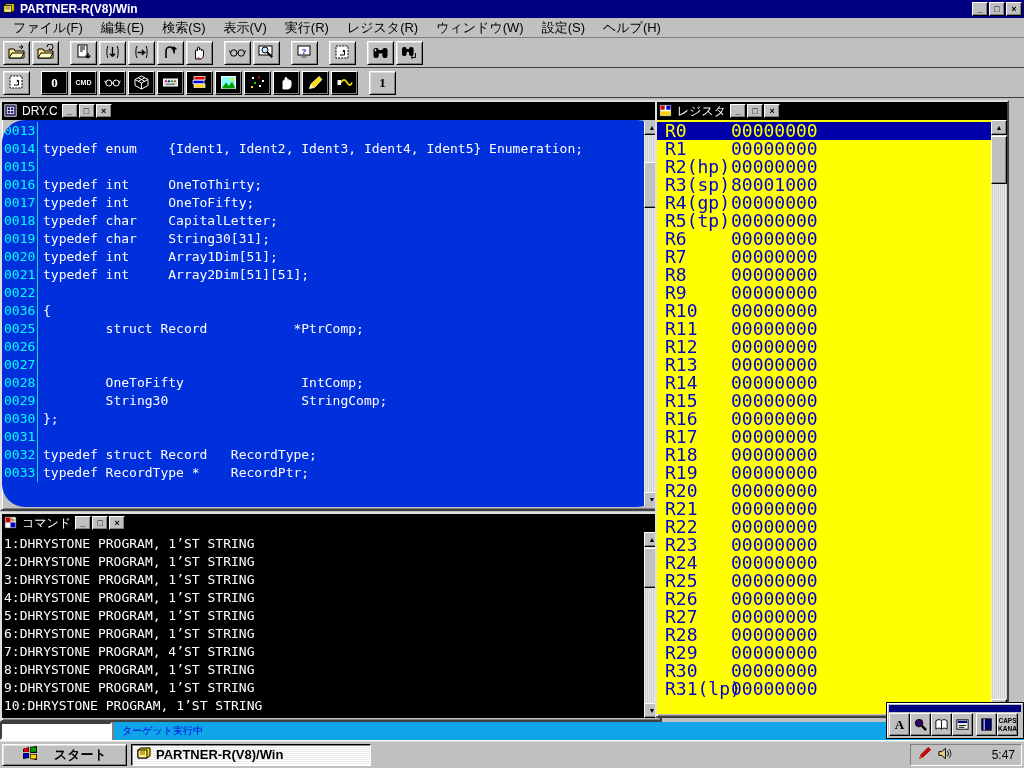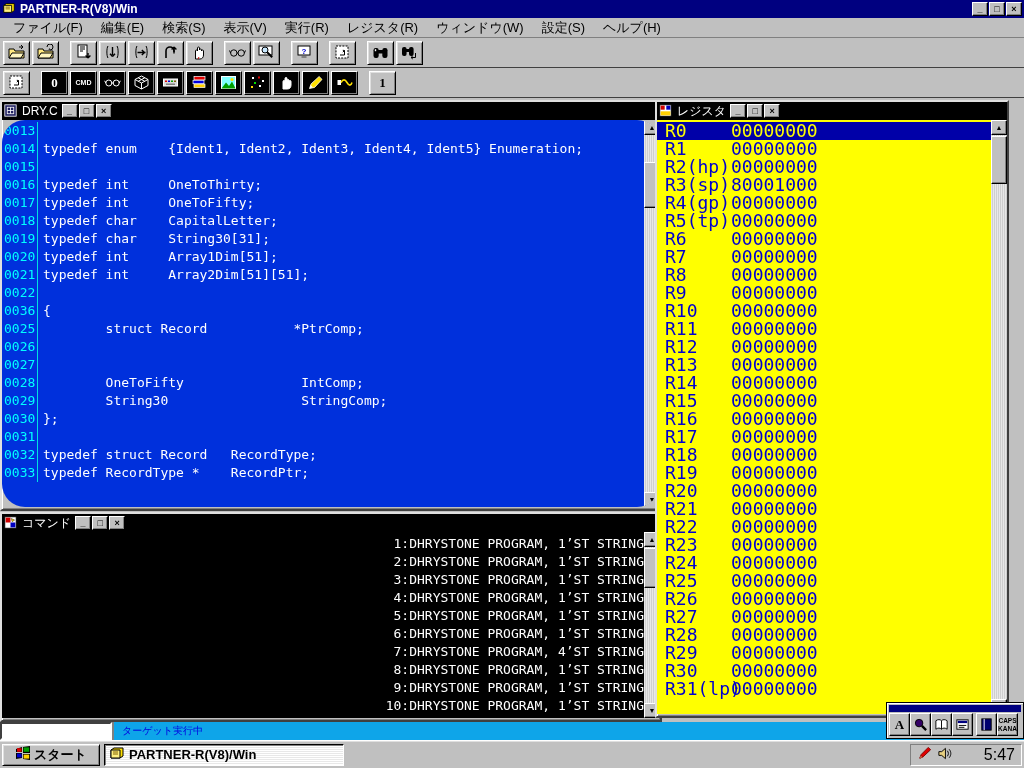--- a/index.html
+++ b/index.html
@@ -50,21 +50,21 @@
   .wtitle .ticon { width:14px; height:14px; display:flex; }
   #src-win  { left:0;   top:100px; width:662px; height:411px; }
   #cmd-win  { left:0;   top:512px; width:662px; height:210px; }
   #reg-win  { left:655px; top:100px; width:354px; height:618px; }
 
   #src-body { position:relative; height:387px; background:#0030DC; overflow:hidden; padding:2px 16px 0 2px;border-radius:23px;}
   .srcline { display:flex; height:18px; font-family:"DejaVu Sans Mono",monospace; font-size:13px; line-height:18px;}
   .lnum { width:34px; color:#00FFFF; border-right:1px solid #00E0E0; flex:none;}
   .codetext { color:#FFF; white-space:pre; padding-left:5px;}
 
-  #cmd-body { position:relative; height:186px; background:#000; overflow:hidden; padding:3px 16px 0 2px;text-align:right;}
+  #cmd-body { position:relative; height:186px; background:#000; overflow:hidden; padding:3px 16px 0 2px;}
   .cmdline { height:18px; color:#FFF; font-family:"DejaVu Sans Mono",monospace; font-size:13px; line-height:18px; white-space:pre;}
 
   #reg-body { position:relative; height:594px; background:#FFFF00; overflow:hidden; padding:2px 16px 0 0;}
   .regrow { display:flex; height:18px; font-family:"DejaVu Sans Mono",monospace; font-size:18px; line-height:18px; color:#0000D0;}
   .regname { width:74px; padding-left:8px; flex:none;}
   .regrow.selected { background:#0000A8; color:#FFFF00; }
 
   
   .sb { position:absolute; top:0; right:0; bottom:0; width:16px; background:#D9D9D9;
         background-image: repeating-linear-gradient(90deg,#E8E8E8 0 1px,#CFCFCF 1px 2px);}
@@ -78,28 +78,28 @@
   
   #statusbar { position:absolute; top:722px; left:0; width:1024px; height:18px; background:#C0C0C0; display:flex;}
   #status-input { width:112px; height:18px; border:2px solid; border-color:#404040 #FFF #FFF #404040;
                   background:#FFF; font-size:12px; padding:0 2px; outline:none;}
   #status-msg { flex:1; background:#0ea5e9; color:#0000E0; font-size:10px; line-height:18px; padding-left:8px;
                 font-weight:normal; border-left:2px solid #808080;}
 
   
   #taskbar { position:absolute; top:740px; left:0; width:1024px; height:28px; background:#C0C0C0;
              border-top:1px solid #FFF; box-shadow: inset 0 1px 0 #DFDFDF; display:flex; align-items:center;}
-  #start-btn { margin-left:2px; height:22px; padding:0 12px; display:flex; align-items:center; gap:3px; font-weight:bold;}
+  #start-btn { margin-left:2px; height:22px; padding:0 19px; display:flex; align-items:center; gap:16px; font-weight:bold;}
   #task-btn { margin-left:4px; width:240px; height:22px; display:flex; align-items:center; gap:4px; padding:0 4px;
               font-weight:bold; background:#EFEFEF; border:1px solid; border-color:#000 #FFF #FFF #000;
               box-shadow: inset 1px 1px 0 #808080;
               background-image: repeating-linear-gradient(0deg,#FFF 0 1px,#E8E8E8 1px 2px);}
   #tray { position:absolute; right:2px; top:3px; height:22px; width:112px; display:flex; align-items:center;
           gap:5px; padding:0 6px; border:1px solid; border-color:#808080 #FFF #FFF #808080;}
-  #tray-clock { margin-left:auto; font-size:16px; }
+  #tray-clock { margin-left:auto; font-size:12px; }
 
   
   #ime { position:absolute; left:886px; top:702px; width:138px; height:37px; z-index:50;
          background:#C0C0C0; border:1px solid #000; box-shadow: inset 1px 1px 0 #FFF;}
   #ime-grip { height:7px; background:#000080; margin:2px 2px 1px 2px; }
   #ime-row { display:flex; padding-left:2px; }
   .ime-btn { width:21px; height:23px; display:flex; flex-direction:column; align-items:center; justify-content:center;
              background:#C0C0C0; border:1px solid; border-color:#FFF #000 #000 #FFF;
              box-shadow: inset -1px -1px 0 #808080; font-weight:bold; }
   .ime-btn.spaced { margin-left:3px; }

